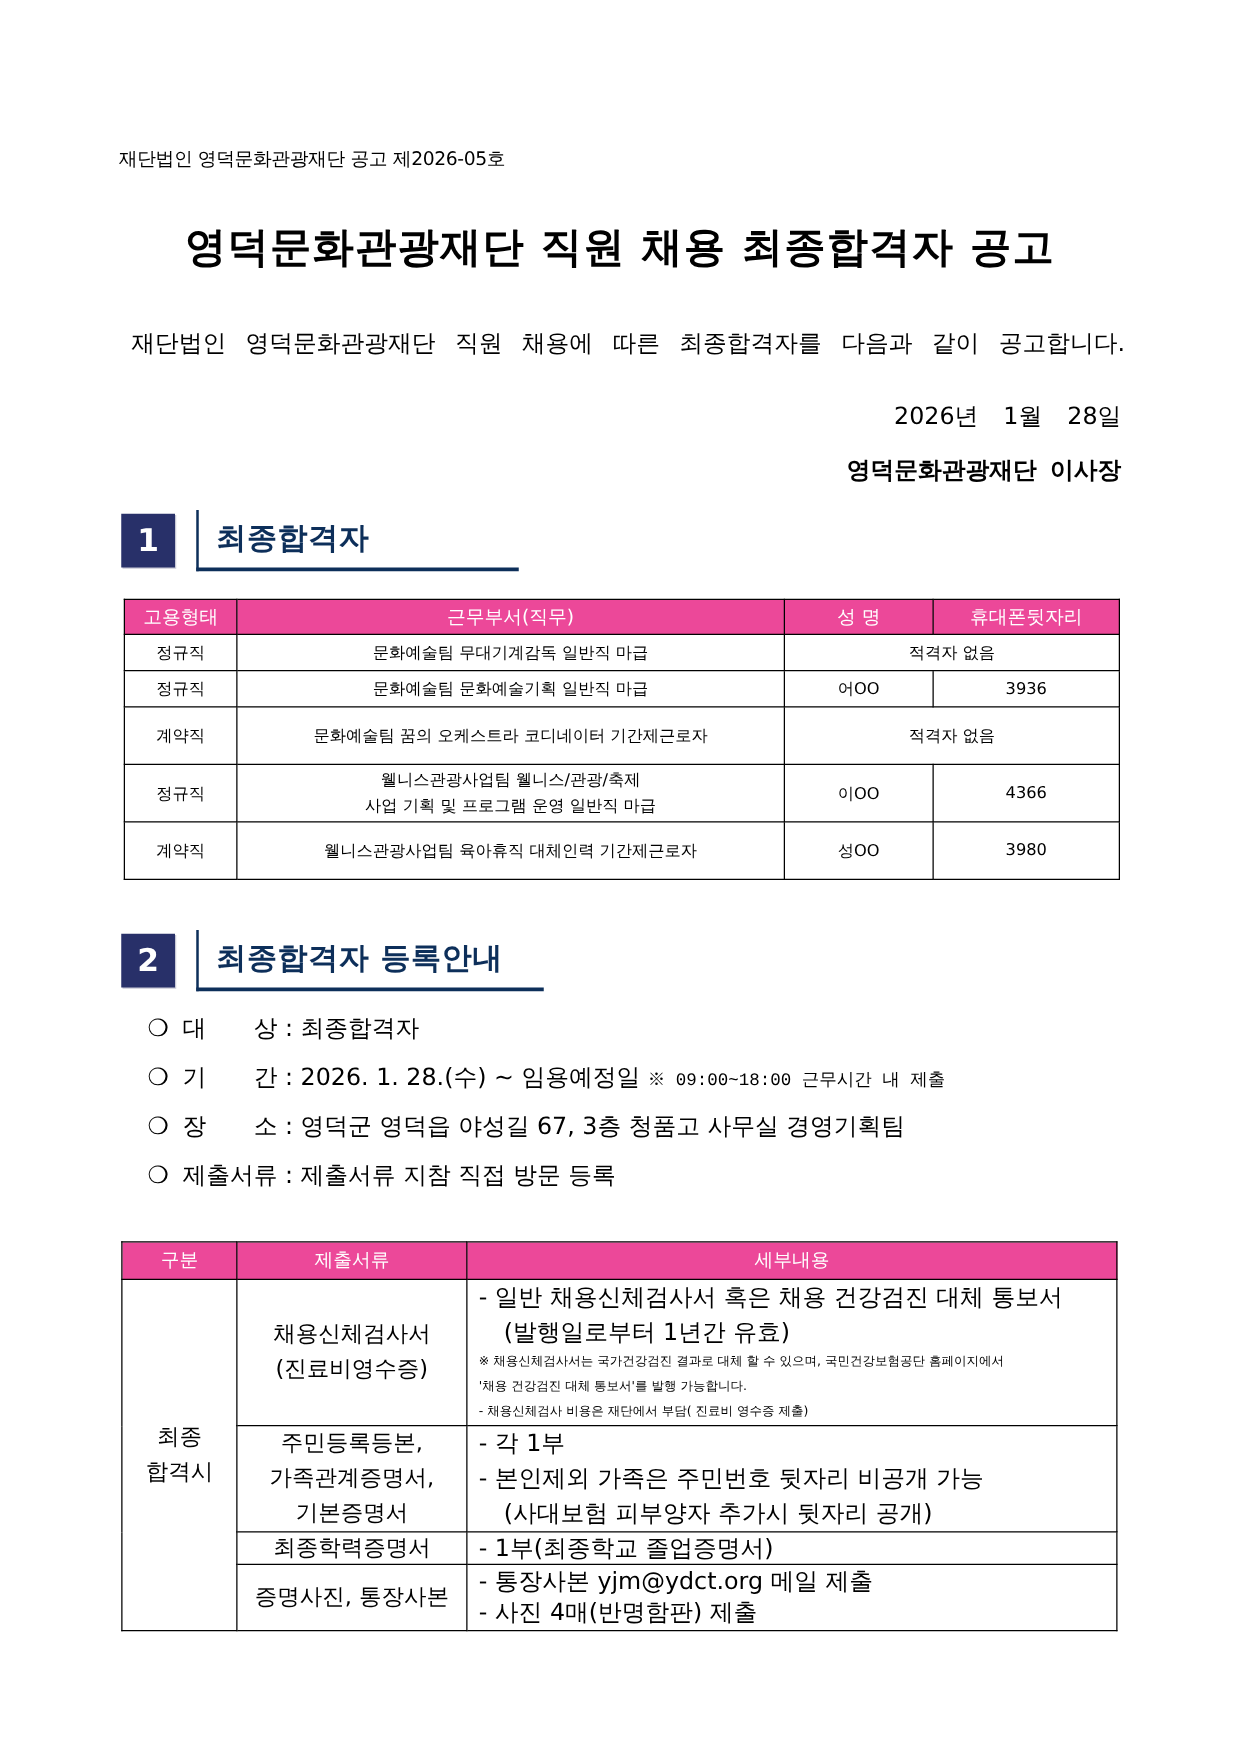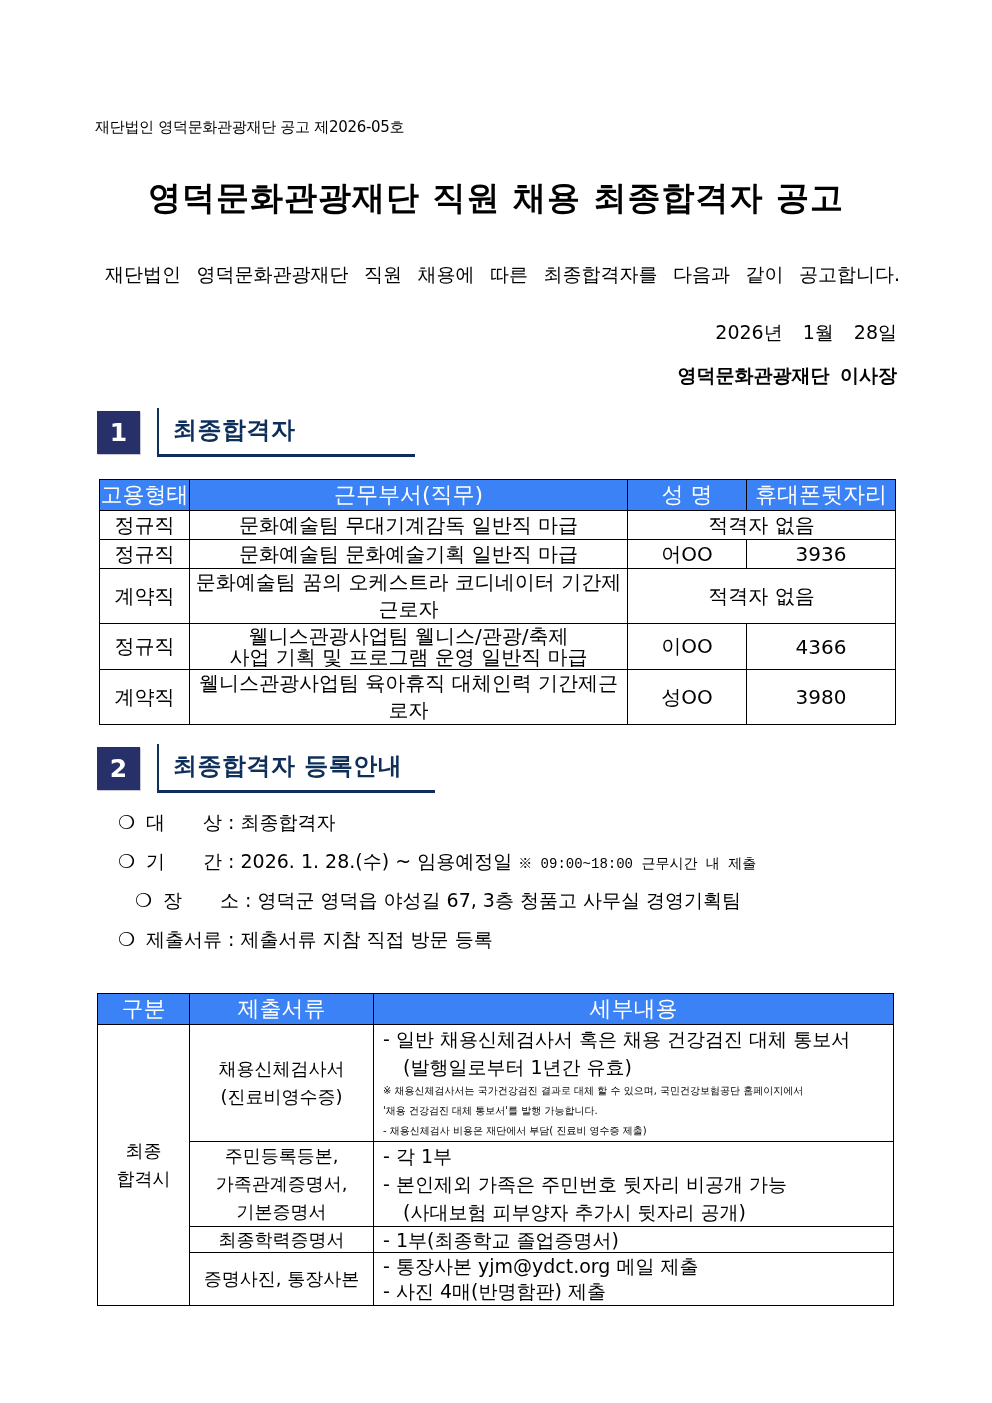--- a/index.html
+++ b/index.html
@@ -10,22 +10,22 @@
   .intro { left: 105px; width: 795px; top: 262px; font-size: 19px; text-align: justify; text-align-last: justify; word-spacing: 3px; }
   .date { right: 95px; top: 320px; font-size: 19px; word-spacing: 14px; }
   .signer { right: 95px; top: 363px; font-size: 19px; font-weight: bold; word-spacing: 4px; }
 
   .sec-head { left: 97px; height: 50px; }
   .sec-num { position: absolute; left: 0; top: 3px; width: 43px; height: 43px; background: #283069; color: #fff; font-weight: bold; font-size: 25px; text-align: center; line-height: 43px; box-shadow: 1px 1px 0 #c9c9d6; }
   .sec-bar { position: absolute; left: 60px; top: 0; height: 46px; border-left: 2px solid #0d2f5a; border-bottom: 3px solid #0d2f5a; }
   .sec-title { position: absolute; left: 14px; top: 6px; font-size: 24px; font-weight: bold; color: #0d2f5a; white-space: nowrap; letter-spacing: 0.5px; }
 
   table { border-collapse: collapse; position: absolute; table-layout: fixed; }
-  td, th { border: 1px solid #000; text-align: center; vertical-align: middle; padding: 0; font-size: 20px; font-weight: normal; }
-  th { background: #3b82f6; color: #fff; font-size: 22px; }
+  td, th { border: 1px solid #000; text-align: center; vertical-align: middle; padding: 0; font-size: 13px; font-weight: normal; }
+  th { background: #ec4899; color: #fff; font-size: 15px; }
   .t1 { left: 99px; top: 479px; width: 796px; }
   .t1 th { height: 27px; }
   .t1 .r1 td, .t1 .r2 td { height: 28px; }
   .t1 .r3 td, .t1 .r4 td, .t1 .r5 td { height: 45px; }
 
   .info { left: 118px; font-size: 19px; white-space: nowrap; }
   .info .bullet { display: inline-block; width: 28px; }
   .info small { font-size: 14px; font-family: Liberation Mono, monospace; }
 
   .t2 { left: 97px; top: 993px; width: 796px; }
@@ -107,21 +107,21 @@
     <div class="sec-title">최종합격자 등록안내</div>
   </div>
 </div>
 
 <div class="abs info" style="top:810px;">
   <span class="bullet">❍</span><span>대　　상</span> : <span>최종합격자</span>
 </div>
 <div class="abs info" style="top:849px;">
   <span class="bullet">❍</span><span>기　　간</span> : <span>2026. 1. 28.(수) ~ 임용예정일</span> <small>※ 09:00~18:00 근무시간 내 제출</small>
 </div>
-<div class="abs info" style="top:888px;margin-left:17px;">
+<div class="abs info" style="top:888px;">
   <span class="bullet">❍</span><span>장　　소</span> : <span>영덕군 영덕읍 야성길 67, 3층 청품고 사무실 경영기획팀</span>
 </div>
 <div class="abs info" style="top:927px;">
   <span class="bullet">❍</span><span>제출서류</span> : <span>제출서류 지참 직접 방문 등록</span>
 </div>
 
 <table class="t2">
   <colgroup>
       <col style="width:92px">
       <col style="width:184px">

